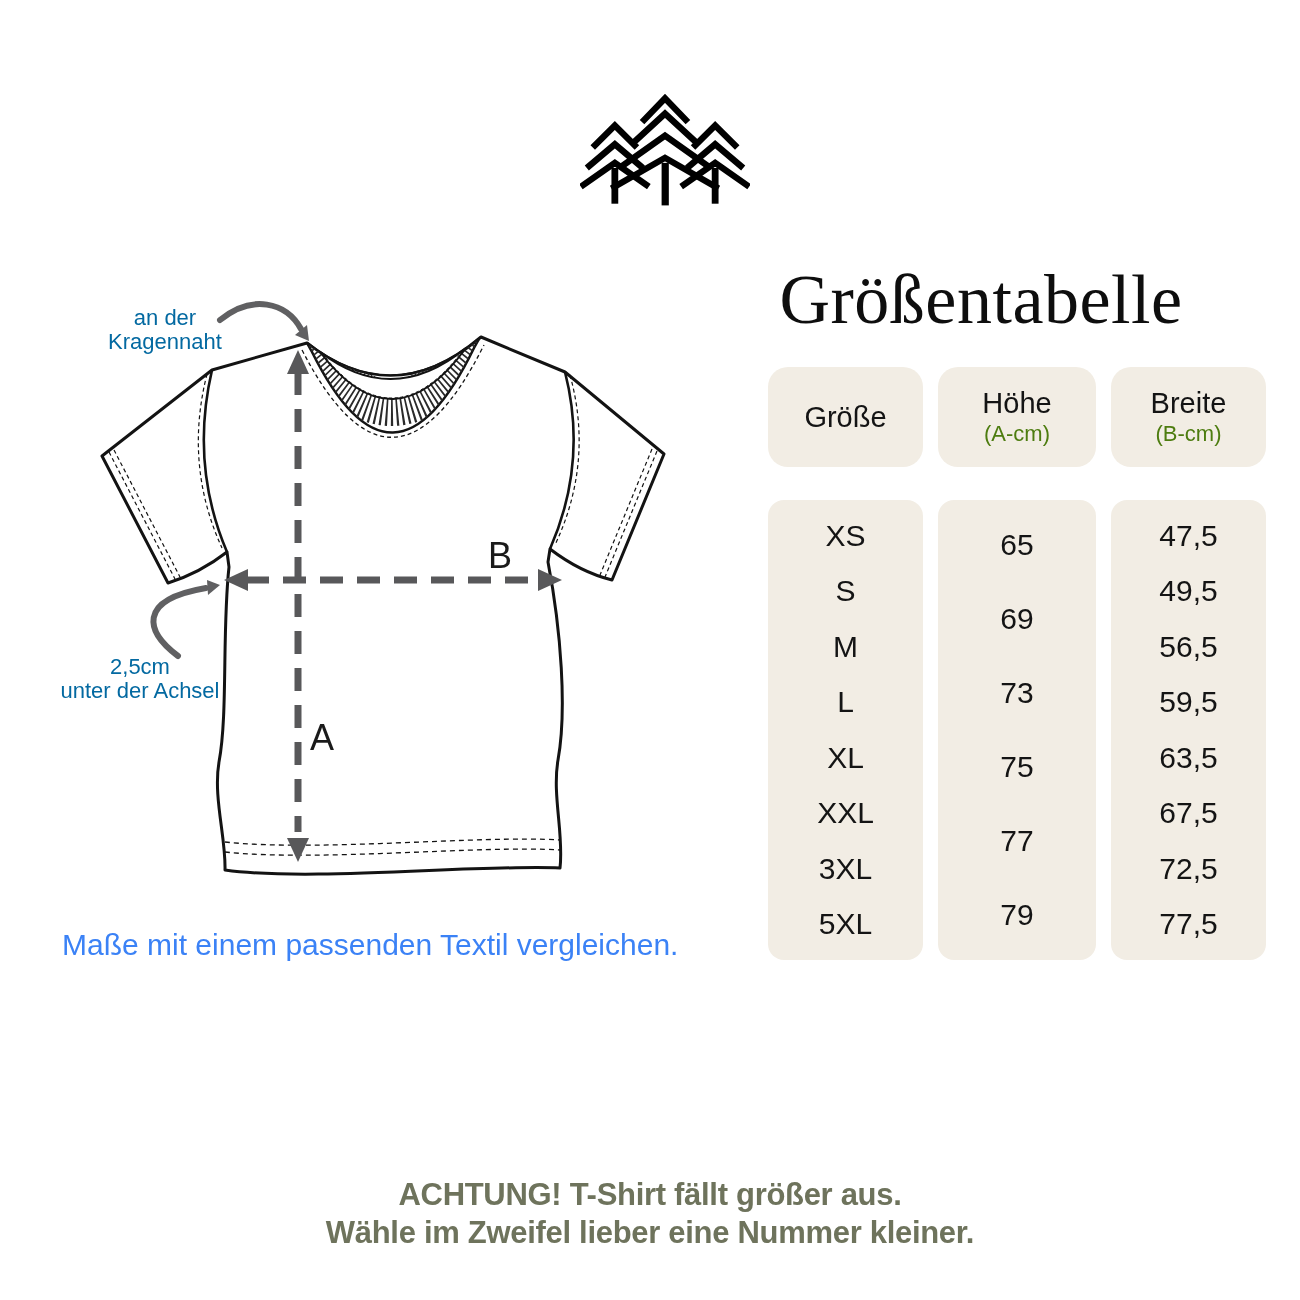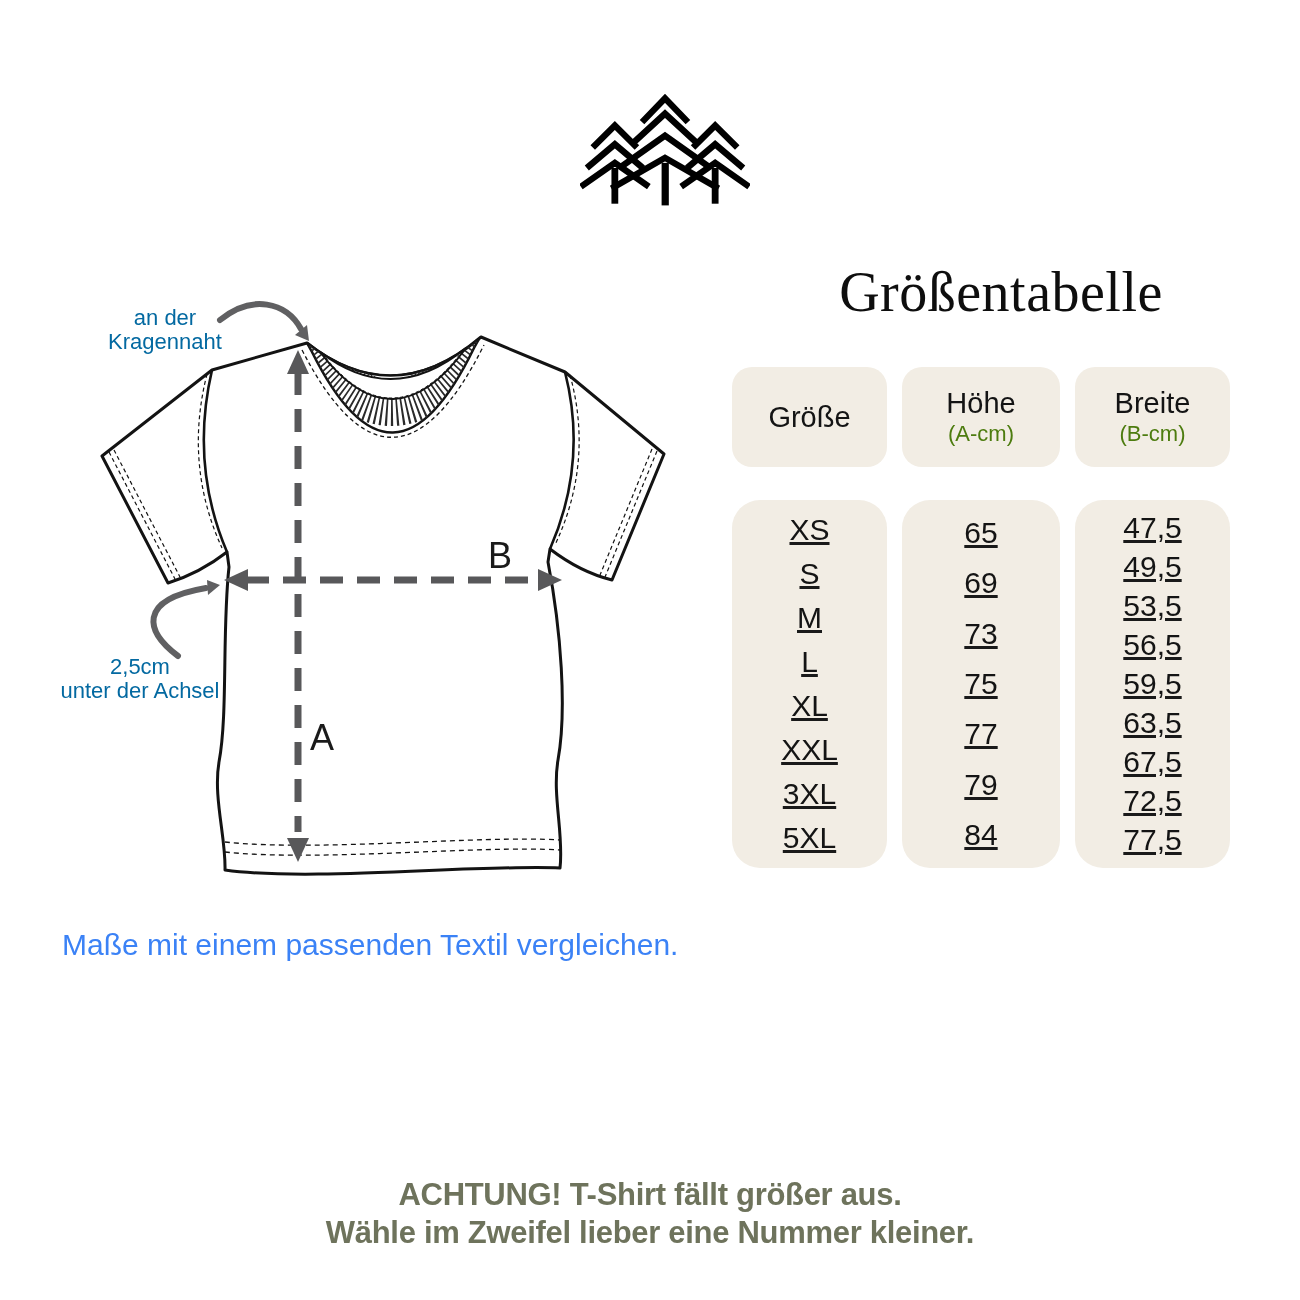--- a/index.html
+++ b/index.html
@@ -8,40 +8,40 @@
     position:relative; width:1300px; height:1300px; background:#ffffff;
     font-family:"Liberation Sans", sans-serif; color:#1a1a1a; overflow:hidden;
   }
   .abs { position:absolute; }
 
   
   .logo { left:580px; top:90px; width:170px; height:122px; }
 
   
   .title {
-    left:752px; top:260px; width:498px; text-align:center;
-    font-family:"Liberation Serif", serif; font-size:56px; color:#0e0e0e;
+    left:732px; top:260px; width:498px; text-align:center;
+    font-family:"Liberation Serif", serif; font-size:70px; color:#0e0e0e;
     letter-spacing:0.5px;
   }
 
   
   .size-table { left:732px; top:367px; width:498px; }
-  .thead, .tbody-row { display:grid; grid-template-columns:155px 158px 155px; column-gap:15px; }
+  .thead, .tbody-row { display:grid; grid-template-columns:155px 158px 155px; column-gap:15px;margin-left:36px; }
   .hbox {
     height:100px; background:#f2ede4; border-radius:20px;
     display:flex; flex-direction:column; align-items:center; justify-content:center;
     text-align:center;
   }
   .hbox .h-label { font-size:29px; color:#141414; }
   .hbox .h-sub   { font-size:22px; color:#4d7c0f; margin-top:1px; }
   .hbox .h-sub:empty { display:none; }
   .tbody-row { margin-top:33px; }
   .bbox {
-    height:368px; background:#f2ede4; border-radius:28px;
-    display:flex; flex-direction:column; padding:8px 0;text-decoration:underline;
+    height:460px; background:#f2ede4; border-radius:16px;
+    display:flex; flex-direction:column; padding:8px 0;
   }
   .cell {
     flex:1; display:flex; align-items:center; justify-content:center;
     font-size:30px; color:#141414;
   }
 
   
   .anno { text-align:center; font-size:22px; line-height:24px; color:#0369a1; }
   .anno-collar { left:100px; top:306px; width:130px; }
   .anno-armpit { left:58px;  top:655px; width:164px; }
@@ -110,26 +110,24 @@
           <div class="cell">3XL</div>
           <div class="cell">5XL</div>
         </div>
       <div class="bbox">
           <div class="cell">65</div>
           <div class="cell">69</div>
           <div class="cell">73</div>
           <div class="cell">75</div>
           <div class="cell">77</div>
           <div class="cell">79</div>
-          <div class="cell">84</div>
         </div>
       <div class="bbox">
           <div class="cell">47,5</div>
           <div class="cell">49,5</div>
-          <div class="cell">53,5</div>
           <div class="cell">56,5</div>
           <div class="cell">59,5</div>
           <div class="cell">63,5</div>
           <div class="cell">67,5</div>
           <div class="cell">72,5</div>
           <div class="cell">77,5</div>
         </div>
     </div>
   </div>
 

